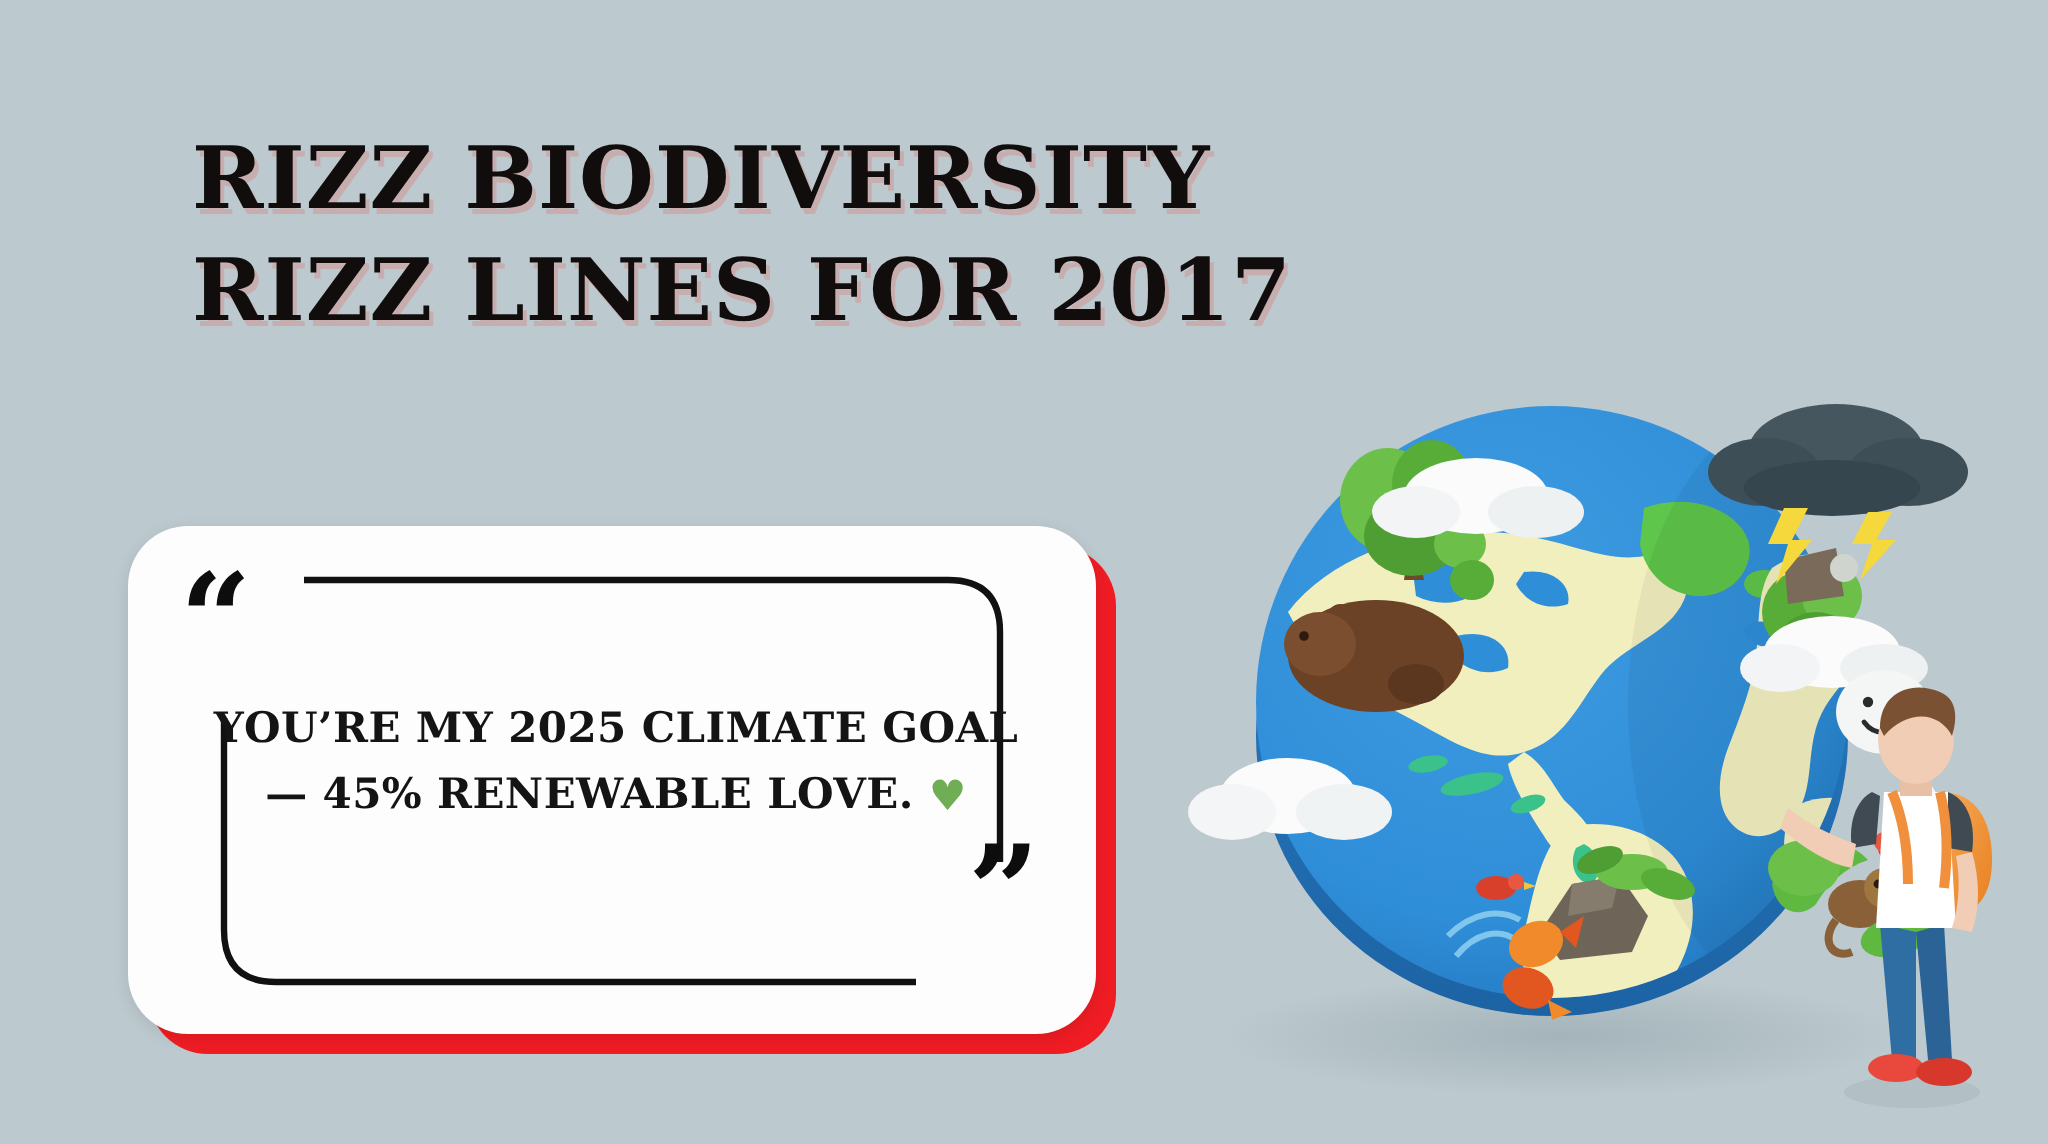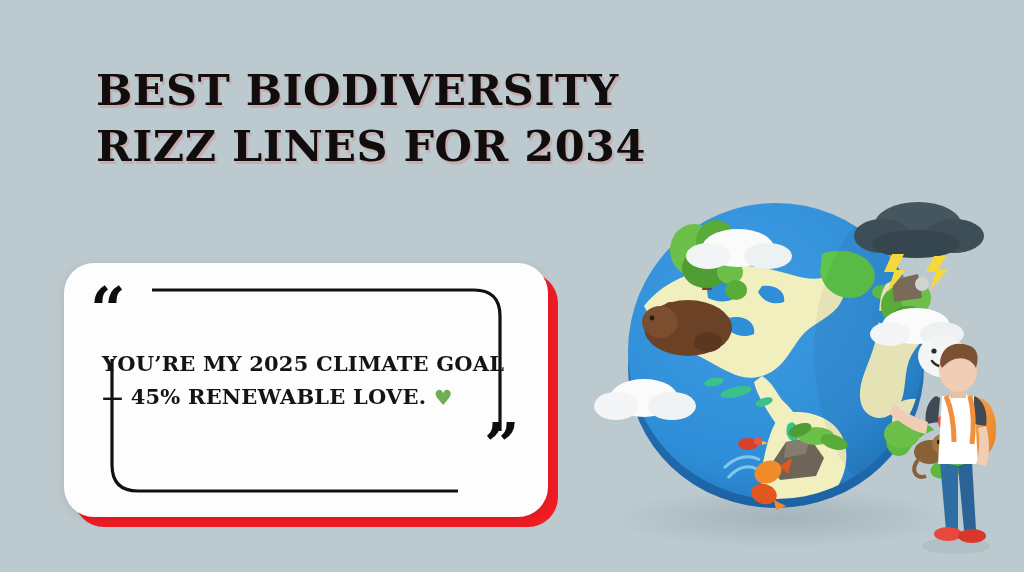--- a/index.html
+++ b/index.html
@@ -165,21 +165,21 @@
   #quote-text {
     position: absolute;
     left: 38px;
     top: 84px;
     width: 412px;
     font-family: "DejaVu Serif", "Liberation Serif", serif;
     font-weight: 700;
     font-size: 21px;
     line-height: 33px;
     color: #141414;
-    text-align: left;
+    text-align: center;
     letter-spacing: 0.2px;
   }
   #quote-heart {
     display: inline-block;
     color: #6fae54;
     font-size: 21px;
     vertical-align: -1px;
   }
 
   
@@ -224,22 +224,22 @@
         <path d="M 300 -40 C 230 60 160 200 150 400 L 150 560 L 60 560 C 60 330 130 120 230 -40 Z" fill="url(#gPale)"></path>
         <path d="M 272 -40 C 204 58 140 196 132 392 L 132 560 L 56 560 C 56 330 116 120 210 -40 Z" fill="url(#gMint)"></path>
         <path d="M 244 -40 C 180 56 122 192 114 384 L 114 560 L 50 560 C 50 326 104 118 190 -40 Z" fill="url(#gCyan)"></path>
         <path d="M 214 -40 C 154 54 100 188 94 376 L 94 560 L 42 560 C 42 322 90 116 166 -40 Z" fill="url(#gTeal)"></path>
         <path d="M 182 -40 C 126 52 76 184 72 368 L 72 560 L 28 560 C 28 318 66 114 136 -40 Z" fill="url(#gNavy)"></path>
       </g>
     </svg>
   </div>
 
   <div id="headline">
-    <div class="hl-line">BEST BIODIVERSITY</div>
-    <div class="hl-line">RIZZ LINES FOR 2034</div>
+    <div class="hl-line">RIZZ BIODIVERSITY</div>
+    <div class="hl-line">RIZZ LINES FOR 2017</div>
   </div>
 
 
   <div id="quote-card">
     <div class="card-shadow"></div>
     <div class="card-face"></div>
 
     <svg class="inner-frame" viewBox="0 0 484 254" xmlns="http://www.w3.org/2000/svg">
 
       <path d="M 88 27 L 410 27 Q 436 27 436 53 L 436 168" fill="none" stroke="#111111" stroke-width="3.2" stroke-linecap="butt"></path>

